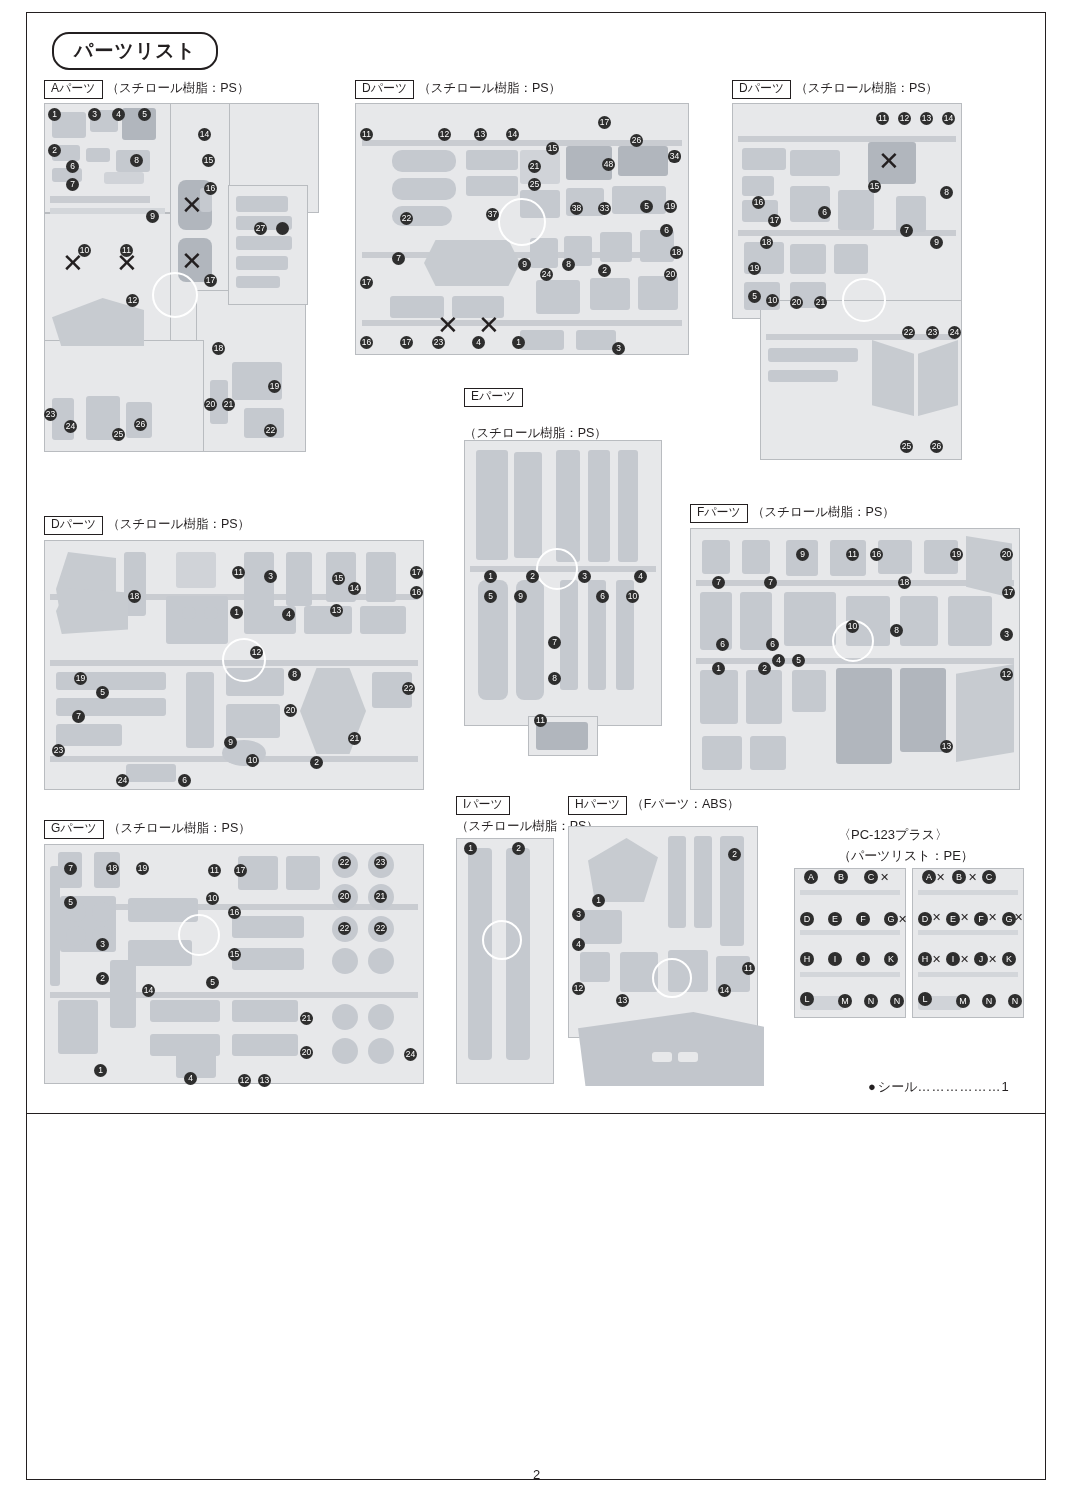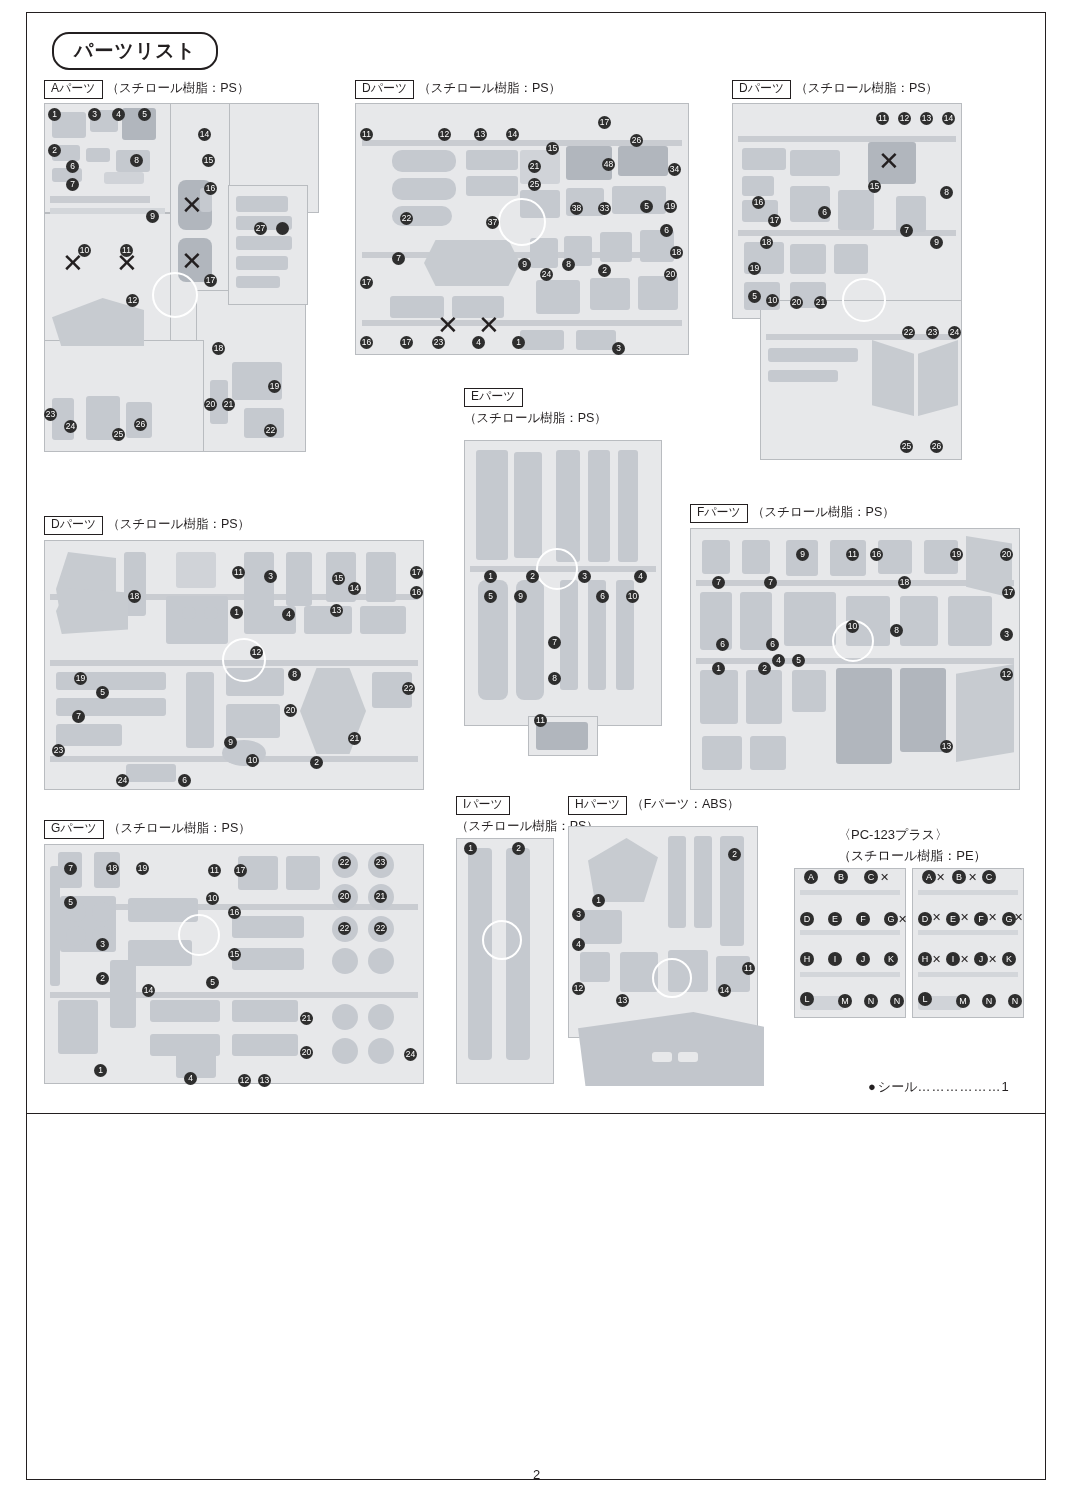--- a/index.html
+++ b/index.html
@@ -166,23 +166,23 @@
   <div class="xm big" style="left:437px;top:312px;">✕</div>
   <div class="xm big" style="left:478px;top:312px;">✕</div>
   <div class="num" style="left:360px;top:128px;">11</div>
   <div class="num" style="left:438px;top:128px;">12</div>
   <div class="num" style="left:474px;top:128px;">13</div>
   <div class="num" style="left:506px;top:128px;">14</div>
   <div class="num" style="left:598px;top:116px;">17</div>
   <div class="num" style="left:546px;top:142px;">15</div>
   <div class="num" style="left:630px;top:134px;">26</div>
   <div class="num" style="left:602px;top:158px;">48</div>
-  <div class="num" style="left:668px;top:163px;">34</div>
+  <div class="num" style="left:668px;top:150px;border-radius:6px;">34</div>
   <div class="num" style="left:400px;top:212px;">22</div>
-  <div class="num" style="left:486px;top:216px;">37</div>
+  <div class="num" style="left:486px;top:208px;">37</div>
   <div class="num" style="left:598px;top:202px;">33</div>
   <div class="num" style="left:570px;top:202px;">38</div>
   <div class="num" style="left:392px;top:252px;">7</div>
   <div class="num" style="left:518px;top:258px;">9</div>
   <div class="num" style="left:540px;top:268px;">24</div>
   <div class="num" style="left:562px;top:258px;">8</div>
   <div class="num" style="left:598px;top:264px;">2</div>
   <div class="num" style="left:360px;top:276px;">17</div>
   <div class="num" style="left:360px;top:336px;">16</div>
   <div class="num" style="left:400px;top:336px;">17</div>
@@ -242,21 +242,21 @@
   <div class="num" style="left:930px;top:236px;">9</div>
   <div class="num" style="left:766px;top:294px;">10</div>
   <div class="num" style="left:790px;top:296px;">20</div>
   <div class="num" style="left:814px;top:296px;">21</div>
   <div class="num" style="left:902px;top:326px;">22</div>
   <div class="num" style="left:926px;top:326px;">23</div>
   <div class="num" style="left:948px;top:326px;">24</div>
   <div class="num" style="left:900px;top:440px;">25</div>
   <div class="num" style="left:930px;top:440px;">26</div>
 
-  <div class="lbl stacked" style="left:464px;top:388px;">
+  <div class="lbl stacked" style="left:464px;top:388px;gap:15px;">
     <span class="tag">Eパーツ</span>
     <span class="mat">（スチロール樹脂：PS）</span>
   </div>
   <div class="runner" style="left:464px;top:440px;width:198px;height:286px;"></div>
   <div class="runner" style="left:528px;top:716px;width:70px;height:40px;"></div>
   <div class="bar" style="left:470px;top:566px;width:186px;height:6px;"></div>
   <div class="blob" style="left:476px;top:450px;width:32px;height:110px;"></div>
   <div class="blob" style="left:514px;top:452px;width:28px;height:106px;"></div>
   <div class="blob" style="left:556px;top:450px;width:24px;height:112px;"></div>
   <div class="blob" style="left:588px;top:450px;width:22px;height:112px;"></div>
@@ -490,21 +490,21 @@
   <div class="num" style="left:572px;top:908px;">3</div>
   <div class="num" style="left:728px;top:848px;">2</div>
   <div class="num" style="left:572px;top:982px;">12</div>
   <div class="num" style="left:616px;top:994px;">13</div>
   <div class="num" style="left:742px;top:962px;">11</div>
   <div class="num" style="left:718px;top:984px;">14</div>
   <div class="num" style="left:572px;top:938px;">4</div>
 
   <div class="lbl stacked" style="left:838px;top:826px;font-size:13px;">
     <span style="border:none;padding:0;">〈PC-123プラス〉</span>
-    <span class="mat">（スチロール樹脂：PE）</span>
+    <span class="mat">（パーツリスト：PE）</span>
   </div>
   <div class="runner" style="left:794px;top:868px;width:112px;height:150px;"></div>
   <div class="runner" style="left:912px;top:868px;width:112px;height:150px;"></div>
   <div class="bar l" style="left:800px;top:890px;width:100px;height:5px;"></div>
   <div class="bar l" style="left:800px;top:930px;width:100px;height:5px;"></div>
   <div class="bar l" style="left:800px;top:972px;width:100px;height:5px;"></div>
   <div class="bar l" style="left:918px;top:890px;width:100px;height:5px;"></div>
   <div class="bar l" style="left:918px;top:930px;width:100px;height:5px;"></div>
   <div class="bar l" style="left:918px;top:972px;width:100px;height:5px;"></div>
   <div class="blob soft" style="left:800px;top:996px;width:44px;height:14px;"></div>

